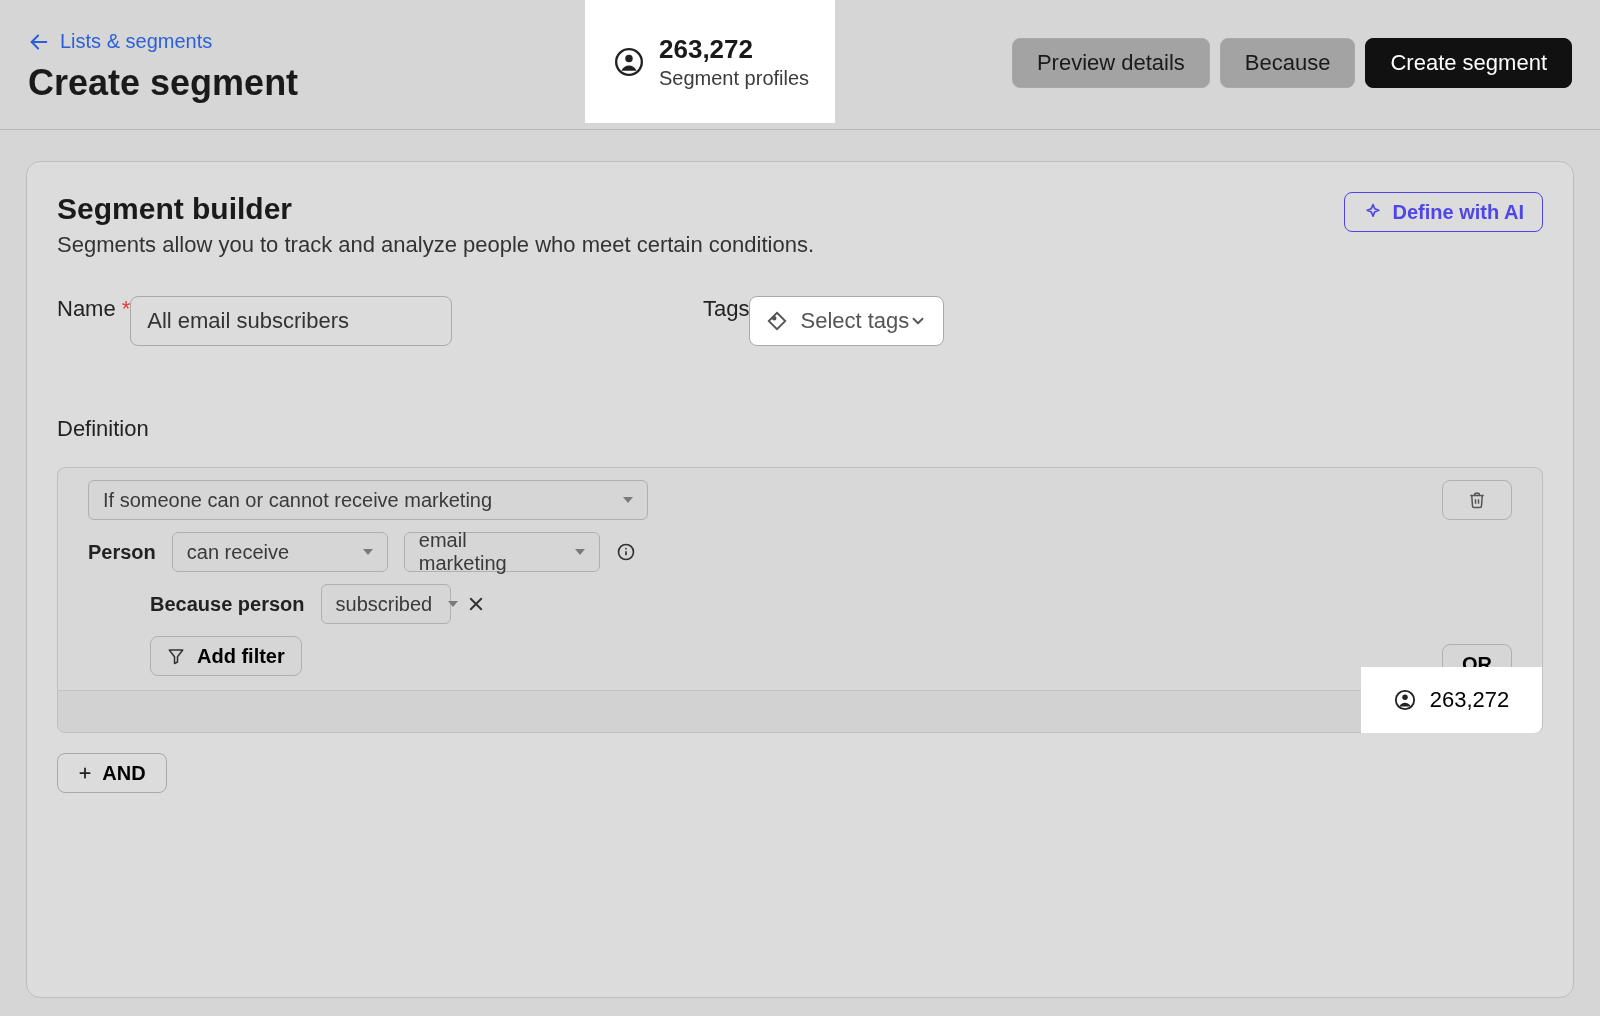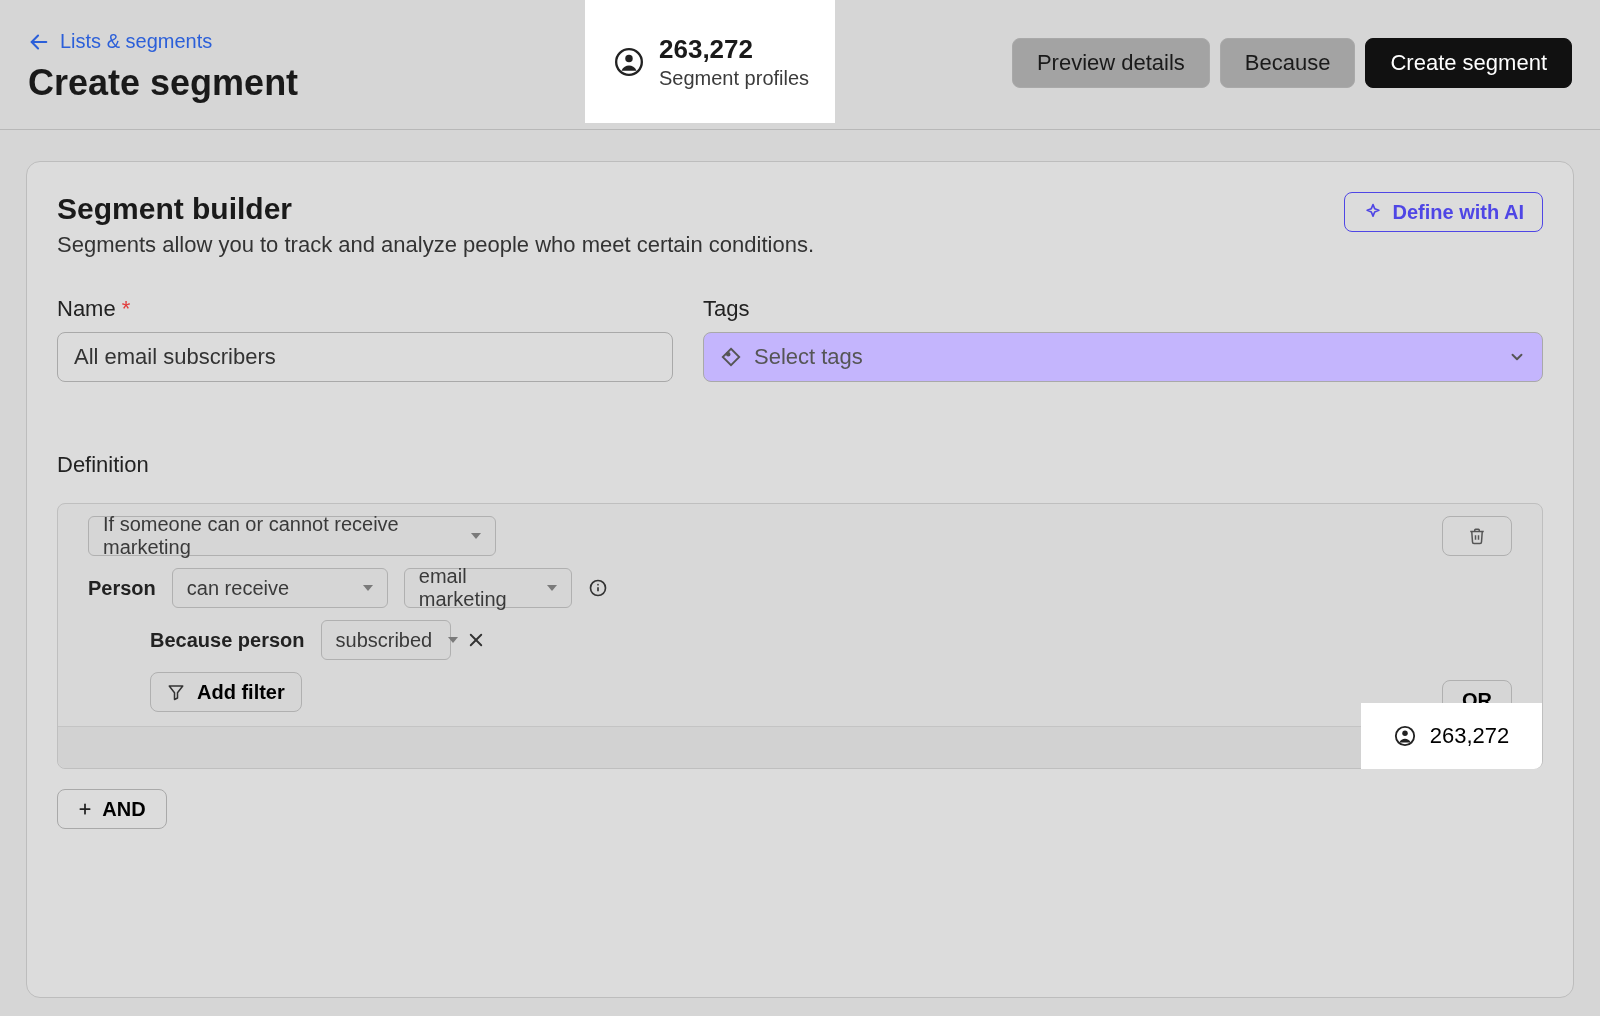--- a/index.html
+++ b/index.html
@@ -21,40 +21,40 @@
   
   .card { position:absolute; left:26px; right:26px; top:161px; bottom:18px; background:#dcdcdc; border:1px solid #bdbdbd; border-radius:14px; padding:30px; }
 
   .card-head { display:flex; justify-content:space-between; align-items:flex-start; }
   .card-title { font-size:30px; font-weight:700; color:#1a1a1a; margin-bottom:6px; }
   .card-sub { font-size:22px; color:#333; }
 
   .ai-btn { border:1.5px solid #4f46e5; background:#dcdcdc; color:#4f46e5; height:40px; padding:0 18px; border-radius:8px; display:flex; align-items:center; gap:10px; font-size:20px; font-weight:600; cursor:pointer; }
 
   .form-row { display:flex; gap:30px; margin-top:38px; }
-  .fld { display:flex; flex-direction:column; }
+  .fld { display:flex; flex-direction:row; }
   .fld-label { font-size:22px; color:#222; margin-bottom:10px; }
   .req { color:#e23b3b; margin-left:6px; }
   .fld-name { width:616px; }
   .fld-tags { flex:1; }
   .input { height:50px; border:1px solid #a9a9a9; border-radius:8px; background:#dcdcdc; padding:13px 16px; font-size:22px; color:#333; }
-  .tag-sel { height:50px; border:1px solid #a9a9a9; border-radius:8px; background:#c4b5fd; display:flex; align-items:center; justify-content:space-between; padding:0 16px; font-size:22px; color:#555; cursor:pointer; }
+  .tag-sel { height:50px; border:1px solid #a9a9a9; border-radius:8px; background:#ffffff; display:flex; align-items:center; justify-content:space-between; padding:0 16px; font-size:22px; color:#555; cursor:pointer; }
   .tag-left { display:flex; align-items:center; gap:12px; }
 
   .def-label { font-size:22px; color:#222; margin-top:70px; }
 
   
   .cond { margin-top:25px; border:1px solid #bfbfbf; border-radius:8px; background:#d8d8d8; position:relative; }
   .cond-inner { padding:12px 30px 14px 30px; }
   .trash-btn { position:absolute; right:30px; top:12px; width:70px; height:40px; border:1px solid #b0b0b0; border-radius:8px; display:flex; align-items:center; justify-content:center; cursor:pointer; background:#d8d8d8; }
 
   .sel { height:40px; border:1px solid #b0b0b0; border-radius:6px; background:#d6d6d6; display:flex; align-items:center; justify-content:space-between; padding:0 14px; font-size:20px; color:#3a3a3a; cursor:pointer; gap:16px; }
-  .sel.wide { width:408px; }
+  .sel.wide { width:560px; }
   .sel.sm1 { width:216px; }
-  .sel.sm2 { width:168px; }
+  .sel.sm2 { width:196px; }
   .sel.sm3 { width:130px; }
   .caret { width:0;height:0;border-left:5px solid transparent;border-right:5px solid transparent;border-top:6px solid #7a7a7a; }
 
   .row { display:flex; align-items:center; gap:16px; }
   .row.mt { margin-top:12px; }
   .row.indent1 { margin-left:62px; }
   .plain { font-size:20px; color:#222; font-weight:600; }
 
   .addfilter-btn { height:40px; border:1px solid #b0b0b0; border-radius:8px; background:#d6d6d6; display:flex; align-items:center; gap:12px; padding:4px 16px; font-size:20px; font-weight:600; cursor:pointer; margin-left:62px; margin-top:12px; width:fit-content;}
   .or-btn { position:absolute; right:30px; bottom:48px; width:70px; height:40px; border:1px solid #b0b0b0; border-radius:8px; display:flex; align-items:center; justify-content:center; font-size:20px; font-weight:700; cursor:pointer; background:#d6d6d6;}

